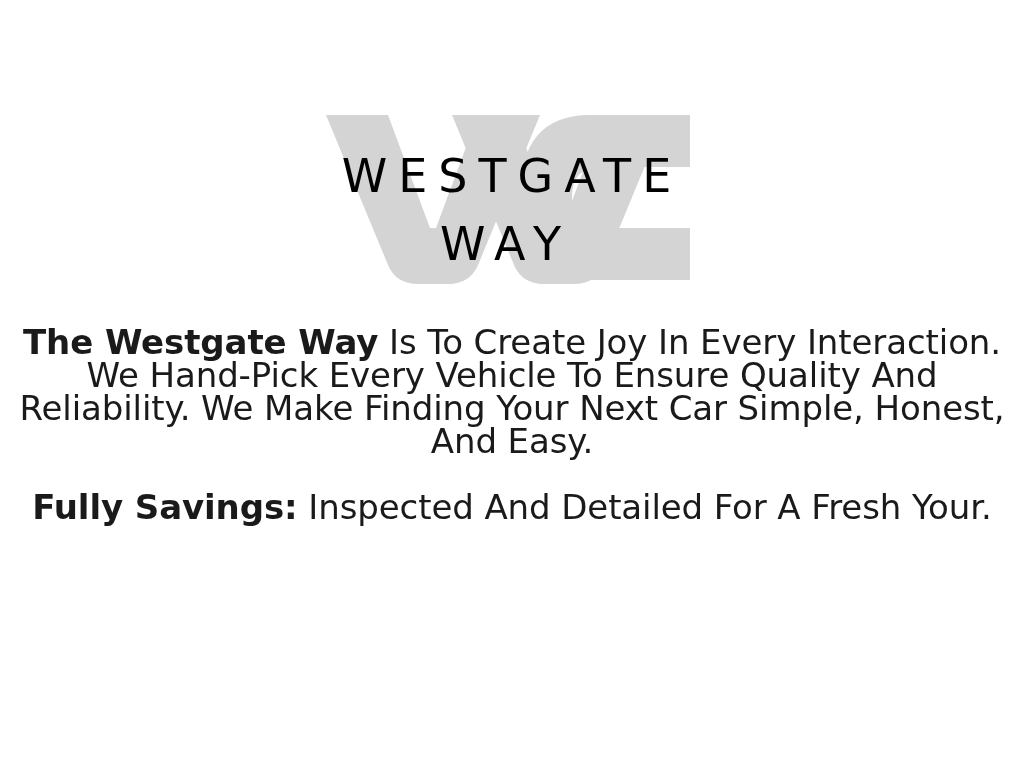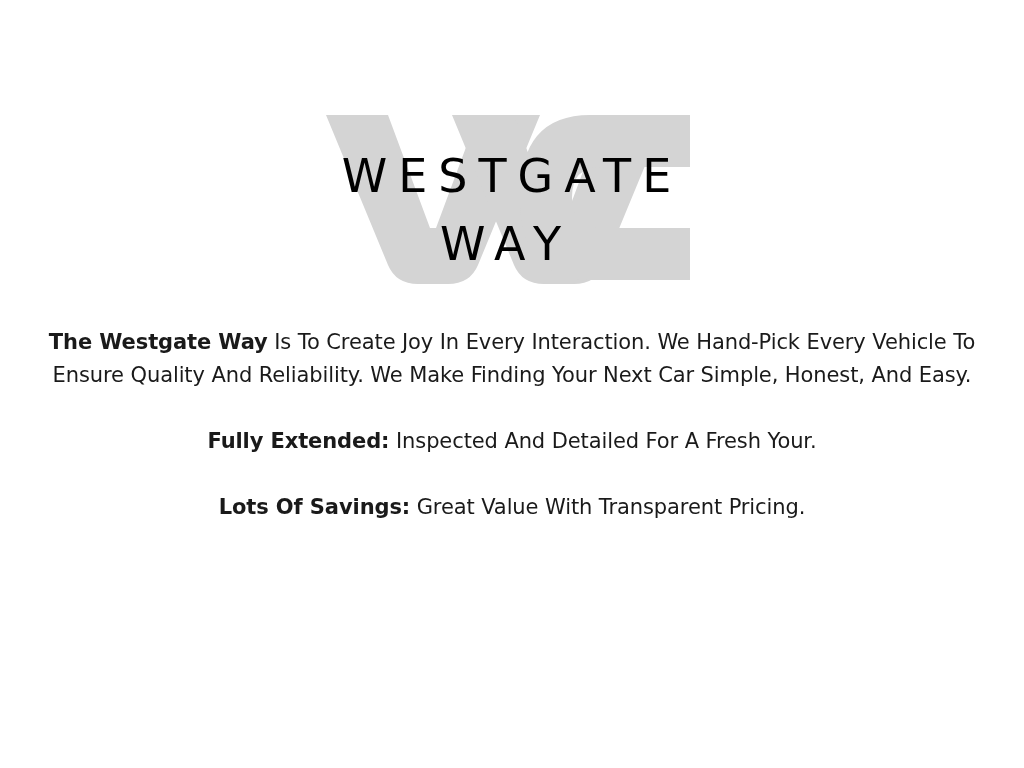--- a/index.html
+++ b/index.html
@@ -52,21 +52,21 @@
 
   
   .copy {
     position: absolute;
     left: 12px;
     top: 326px;
     width: 1000px;
     text-align: center;
     color: #1a1a1a;
     font-family: "DejaVu Sans", "Liberation Sans", sans-serif;
-    font-size: 21px;
+    font-size: 34px;
     line-height: 33px;
     letter-spacing: -0.1px;
   }
 
   .copy p {
     margin: 0;
     padding: 0;
   }
 
   .copy .spacer {
@@ -103,24 +103,23 @@
       <text x="506" y="160" text-anchor="middle" fill="#000000" font-family="'DejaVu Sans','Liberation Sans',sans-serif" font-size="46" font-weight="500" letter-spacing="11">WAY</text>
     </svg>
   </div>
 
   <div class="copy">
 
     <p><b>The Westgate Way</b><span> Is To Create Joy In Every Interaction. We Hand-Pick Every Vehicle To Ensure Quality And Reliability. We Make Finding Your Next Car Simple, Honest, And Easy.</span></p>
 
     <div class="spacer"></div>
 
-    <p><b class="lead">Fully Extended:</b><span> Inspected And Detailed For A Fresh Your.</span></p>
+    <p><b class="lead">Fully Savings:</b><span> Inspected And Detailed For A Fresh Your.</span></p>
 
     <div class="spacer"></div>
 
-    <p><b class="lead">Lots Of Savings:</b><span> Great Value With Transparent Pricing.</span></p>
 
     <div class="spacer"></div>
 
 
   </div>
 
 </div>
 
 </body></html>

